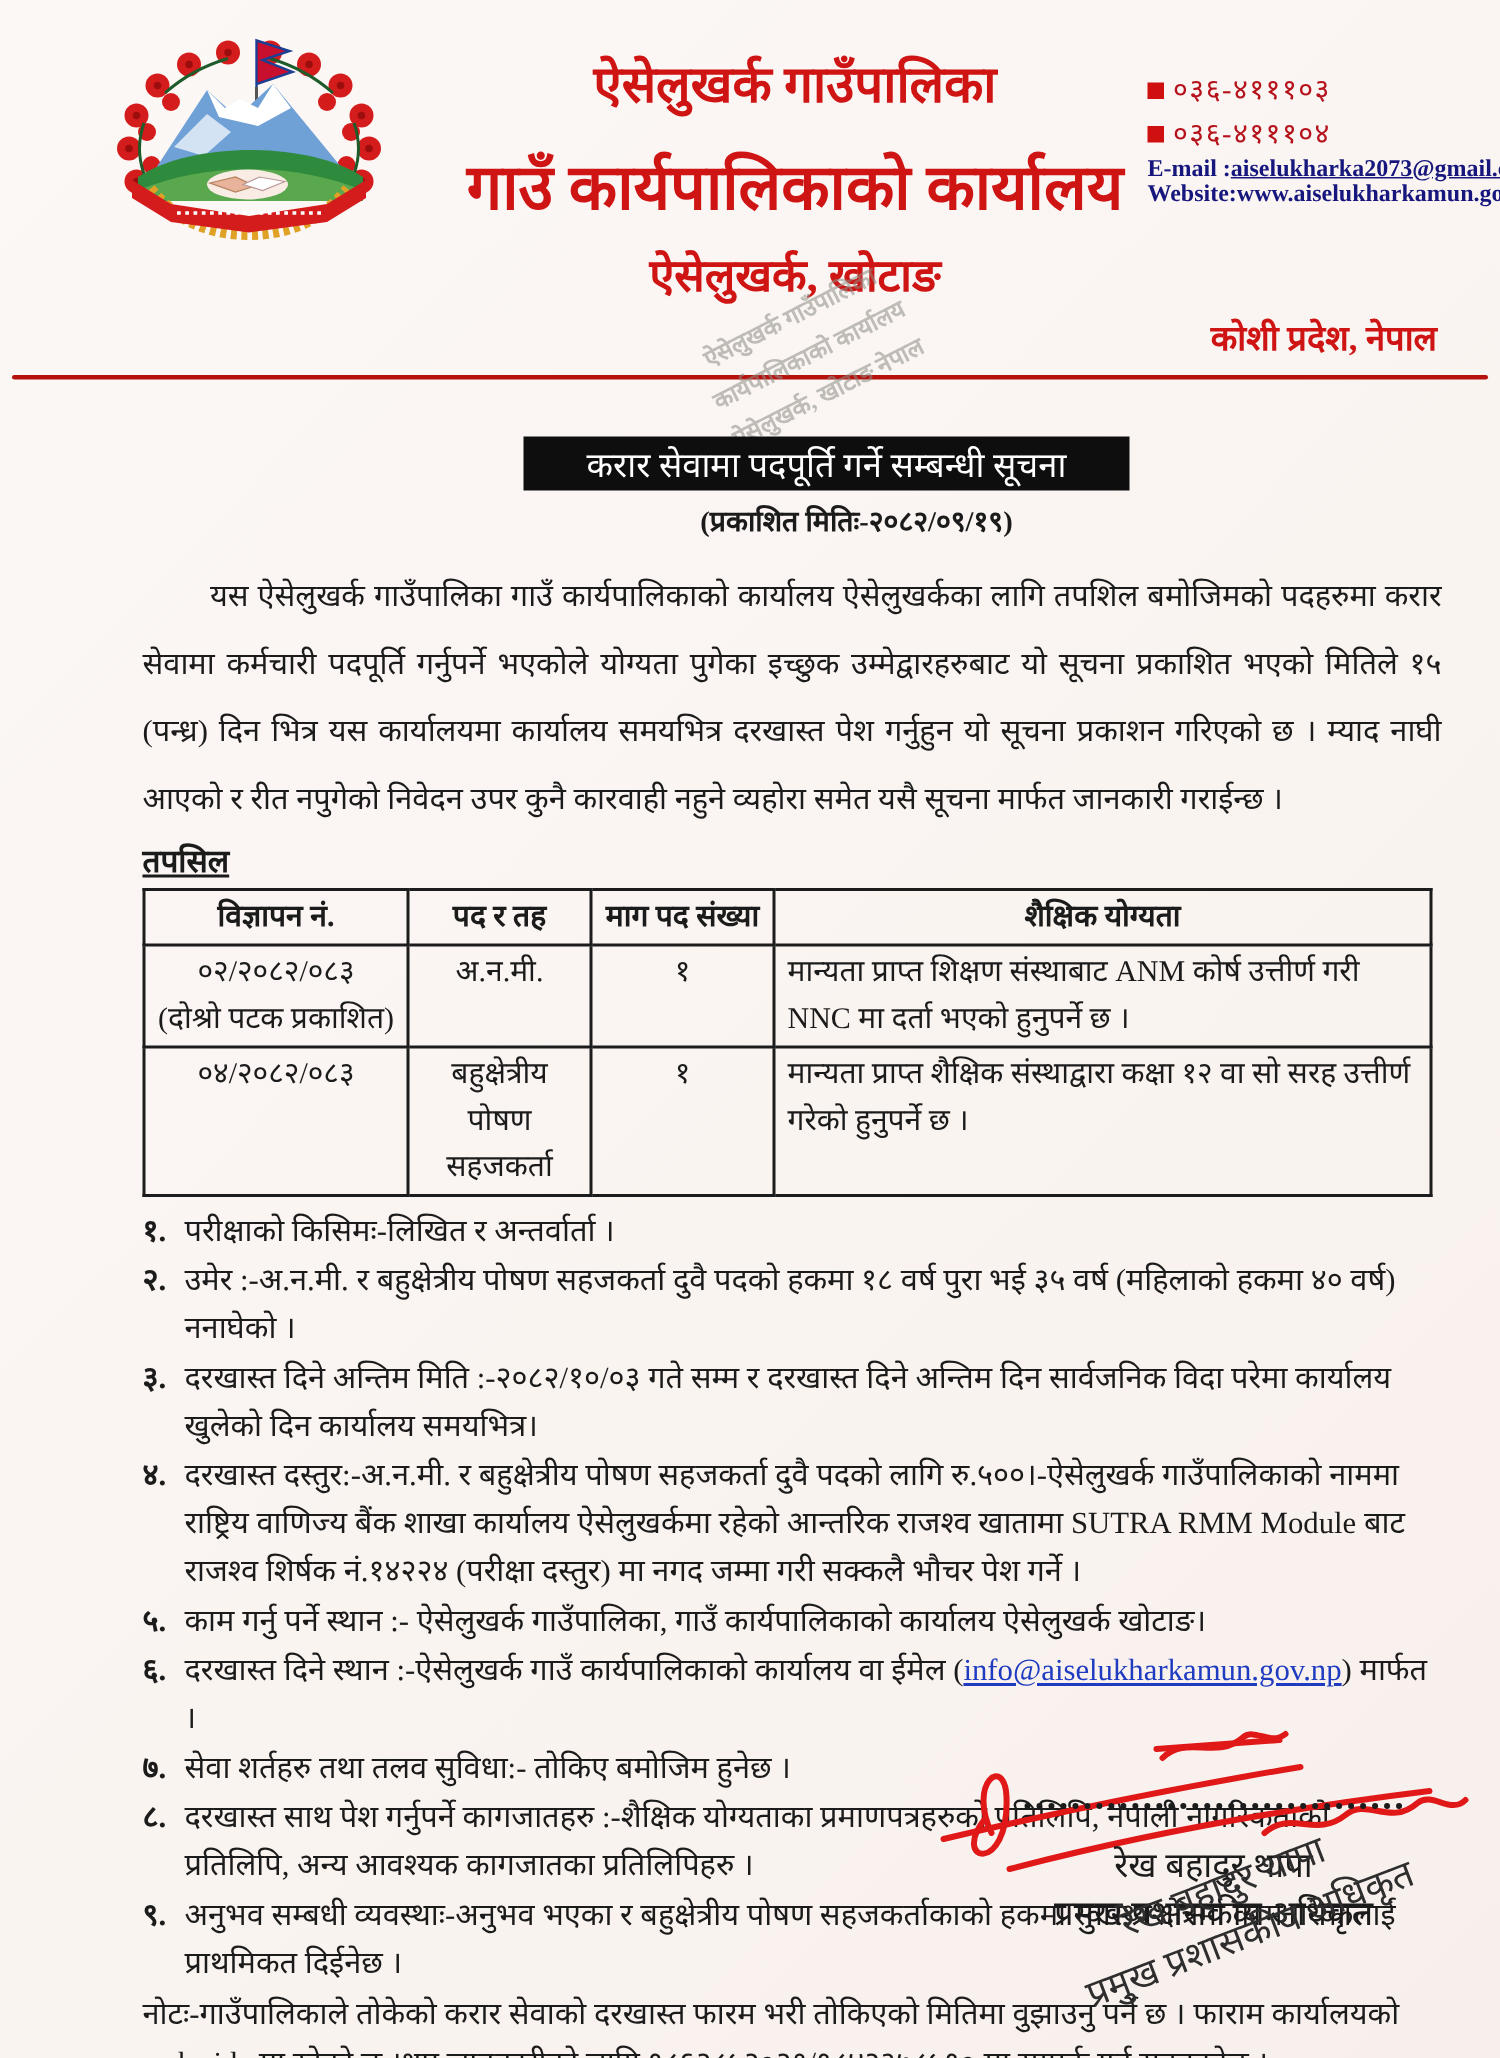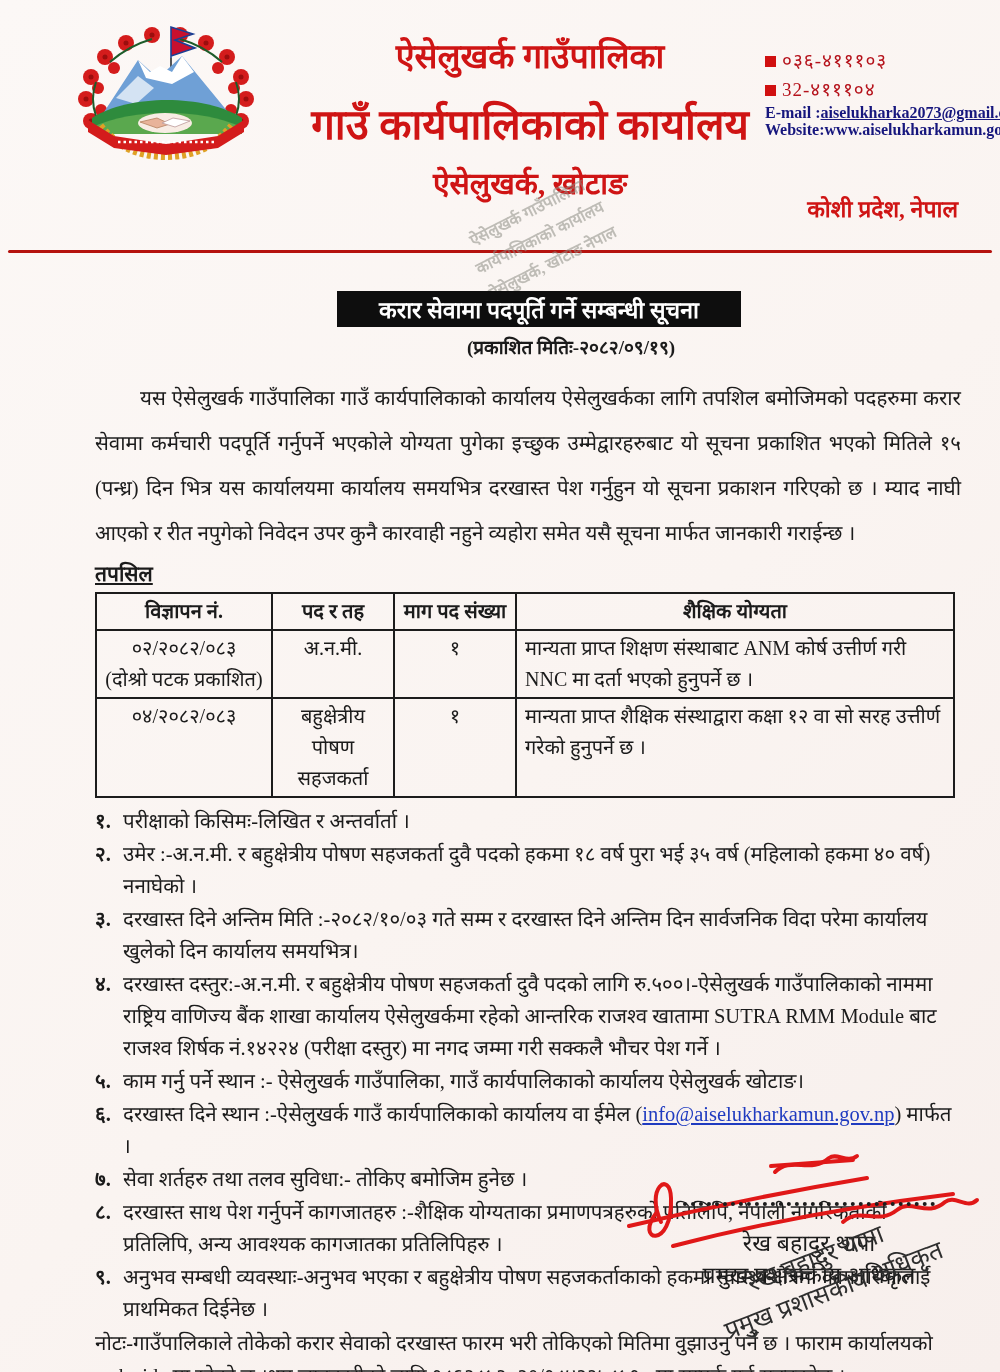--- a/index.html
+++ b/index.html
@@ -17,34 +17,34 @@
   .emblem { position:absolute; left:76px; top:24px; width:182px; height:144px; }
   .hdr { position:absolute; left:530px; transform:translateX(-50%); color:#cf1414; font-weight:bold; white-space:nowrap; text-align:center; }
   .hdr1 { top:32px;  font-size:34px; }
   .hdr2 { top:94px;  font-size:42px; }
   .hdr3 { top:162px; font-size:30px; }
   .contact { position:absolute; left:765px; top:46px; width:230px; }
   .phone { font-size:19px; font-weight:normal; color:#b5121b; letter-spacing:1px; line-height:29px; white-space:nowrap; }
   .sq { display:inline-block; width:11px; height:11px; background:#d01010; margin-right:6px; }
   .mailrow { font-size:16px; font-weight:bold; color:#16167d; line-height:17px; white-space:nowrap;text-align:right; }
   .mailrow .u { text-decoration:underline; }
-  .province { position:absolute; right:42px; top:192px; font-size:23px; font-weight:bold; color:#cf1414; white-space:nowrap; }
+  .province { position:absolute; right:42px; top:208px; font-size:23px; font-weight:bold; color:#cf1414; white-space:nowrap; }
   .redline { position:absolute; left:8px; right:8px; top:250px; height:3px; background:#b5120e; border-radius:2px; }
   .stamp-top {
     position:absolute; left:430px; top:196px; width:220px;
     transform:rotate(-27deg);
     color:#8e8e85; opacity:.55; font-size:16px; font-weight:bold;
     text-align:center; line-height:28px; pointer-events:none; white-space:nowrap;
   }
   
   .titlebar {
-    position:absolute; left:337px; top:291px; width:404px; height:36px;
+    position:absolute; left:349px; top:291px; width:404px; height:36px;
     background:#0e0e0e; color:#ffffff;
     display:flex; align-items:center; justify-content:center;
-    font-size:23px; font-weight:bold; white-space:nowrap;
+    font-size:23px; font-weight:normal; white-space:nowrap;
   }
   .pubdate { position:absolute; left:530px; top:334px; transform:translateX(-50%); font-size:19px; font-weight:bold; white-space:nowrap;margin-left:41px; }
   
   .docbody { position:absolute; left:95px; top:376px; width:866px; font-size:20.5px; }
   .para { text-align:justify; text-indent:45px; line-height:45px; }
   .tapsil { display:inline-block; font-size:21px; font-weight:bold; text-decoration:underline; margin:3px 0 5px 0; }
   table.vac { width:860px; border-collapse:collapse; }
   table.vac th, table.vac td { border:2px solid #1c1c1c; padding:2px 8px; font-size:20px; line-height:31px; vertical-align:top; }
   table.vac th { font-weight:bold; text-align:center; padding:2px 4px; }
   .cw1 { width:176px; } .cw2 { width:122px; } .cw3 { width:122px; }
@@ -147,21 +147,21 @@
       <line x1="42" y1="118" x2="138" y2="118" stroke="#ffffff" stroke-width="2.4" stroke-dasharray="2.5,3"></line>
     </g>
   </svg>
 
   <div class="hdr hdr1">ऐसेलुखर्क गाउँपालिका</div>
   <div class="hdr hdr3">ऐसेलुखर्क, खोटाङ</div>
   <div class="hdr hdr2">गाउँ कार्यपालिकाको कार्यालय</div>
 
   <div class="contact">
     <div class="phone"><span class="sq"></span><span>०३६-४१११०३</span></div>
-    <div class="phone"><span class="sq"></span><span>32-४१११०४</span></div>
+    <div class="phone"><span class="sq"></span><span>०३६-४१११०४</span></div>
     <div class="mailrow"><span>E-mail :</span><span class="u">aiselukharka2073@gmail.com</span></div>
     <div class="mailrow"><span>Website:</span><span>www.aiselukharkamun.gov.np</span></div>
   </div>
 
   <div class="province">कोशी प्रदेश, नेपाल</div>
   <div class="redline"></div>
 
   <div class="stamp-top">
     <div>ऐसेलुखर्क गाउँपालिका</div>
     <div>कार्यपालिकाको कार्यालय</div>

